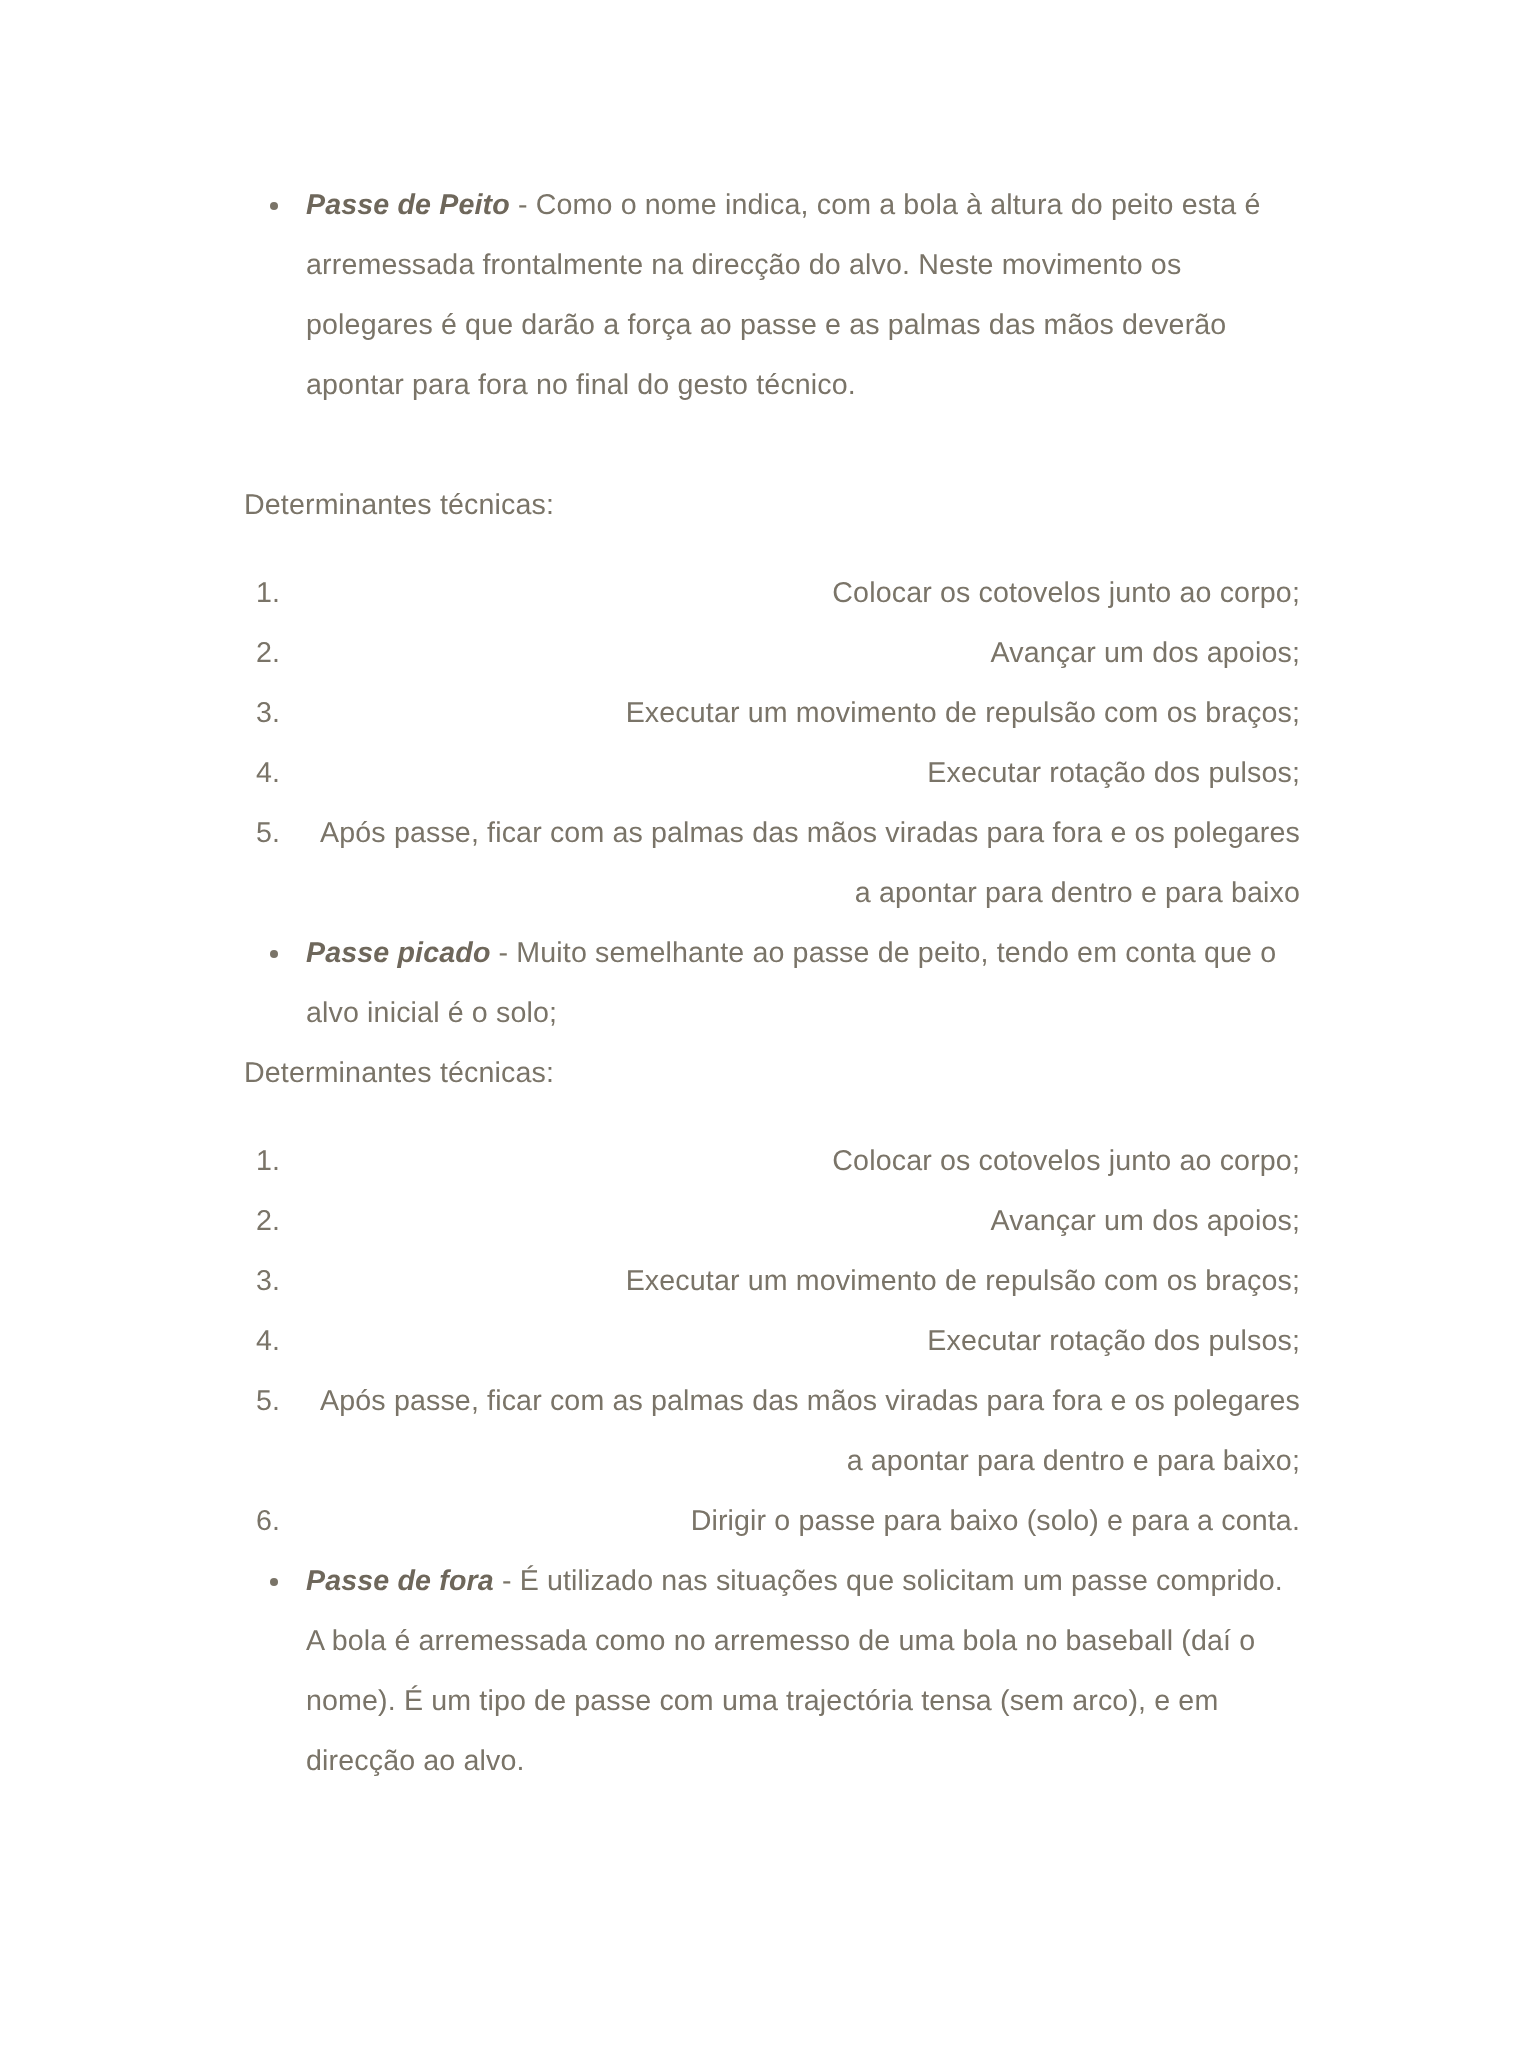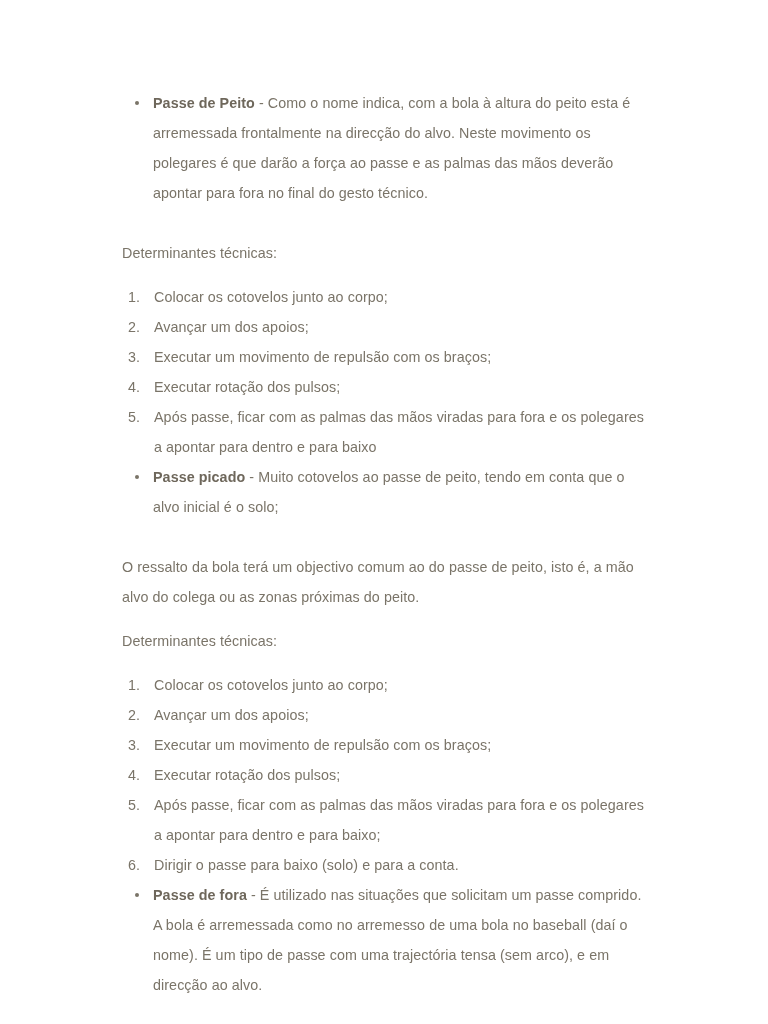--- a/index.html
+++ b/index.html
@@ -61,35 +61,37 @@
     left: 27px;           
     top: 13px;
     width: 4px;
     height: 4px;
     border-radius: 50%;
     background: #7a7468;
   }
   .lead {
     font-weight: bold;
     color: #6e675b;
+    font-style: italic;
   }
 
   
   .num-list {
     list-style: none;
     margin: 0;
     padding: 0;
     counter-reset: step;
   }
   .num-item {
     position: relative;
     counter-increment: step;
     padding-left: 46px;   
     max-width: 528px;
     margin: 0;
+    text-align: right;
   }
   .num-item::before {
     content: counter(step) ".";
     position: absolute;
     left: 20px;           
     top: 0;
     width: 20px;
     text-align: left;
     color: #7a7468;
   }
@@ -110,25 +112,24 @@
   <ol class="num-list block gap-md">
     <li class="num-item">Colocar os cotovelos junto ao corpo;</li>
     <li class="num-item">Avançar um dos apoios;</li>
     <li class="num-item">Executar um movimento de repulsão com os braços;</li>
     <li class="num-item">Executar rotação dos pulsos;</li>
     <li class="num-item">Após passe, ficar com as palmas das mãos viradas para fora e os polegares a apontar para dentro e para baixo</li>
   </ol>
 
   <ul class="bullet-list block gap-lg">
     <li class="bullet-item para">
-      <span class="lead">Passe picado</span><span> - Muito cotovelos ao passe de peito, tendo em conta que o alvo inicial é o solo;</span>
+      <span class="lead">Passe picado</span><span> - Muito semelhante ao passe de peito, tendo em conta que o alvo inicial é o solo;</span>
     </li>
   </ul>
 
-  <p class="para block gap-lg">O ressalto da bola terá um objectivo comum ao do passe de peito, isto é, a mão alvo do colega ou as zonas próximas do peito.</p>
 
   <p class="para block gap-sm">Determinantes técnicas:</p>
 
   <ol class="num-list block gap-md">
     <li class="num-item">Colocar os cotovelos junto ao corpo;</li>
     <li class="num-item">Avançar um dos apoios;</li>
     <li class="num-item">Executar um movimento de repulsão com os braços;</li>
     <li class="num-item">Executar rotação dos pulsos;</li>
     <li class="num-item">Após passe, ficar com as palmas das mãos viradas para fora e os polegares a apontar para dentro e para baixo;</li>
     <li class="num-item">Dirigir o passe para baixo (solo) e para a conta.</li>

